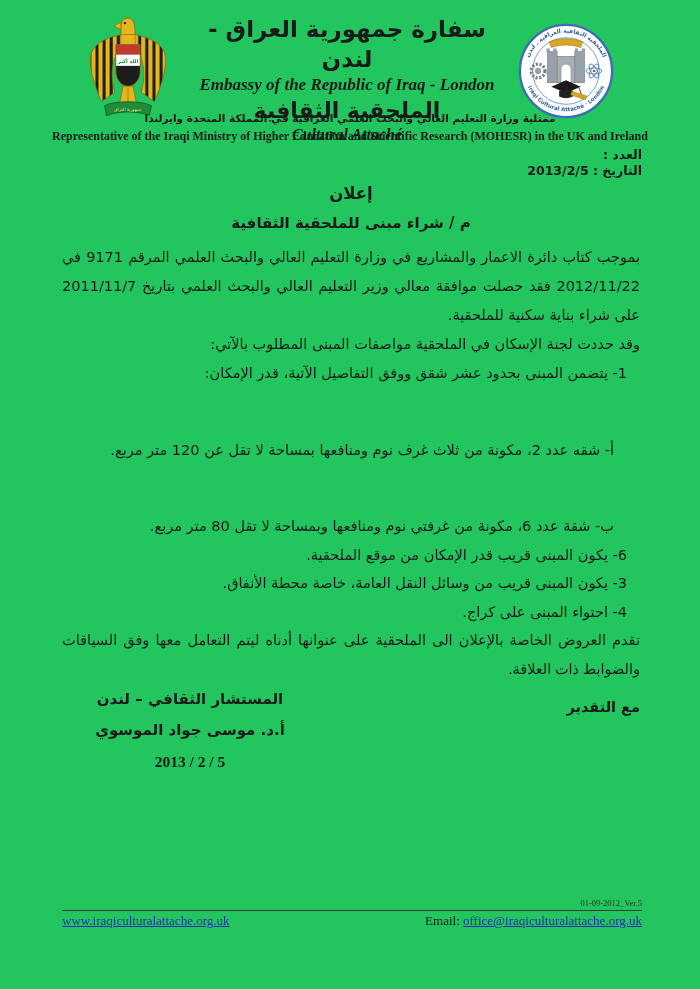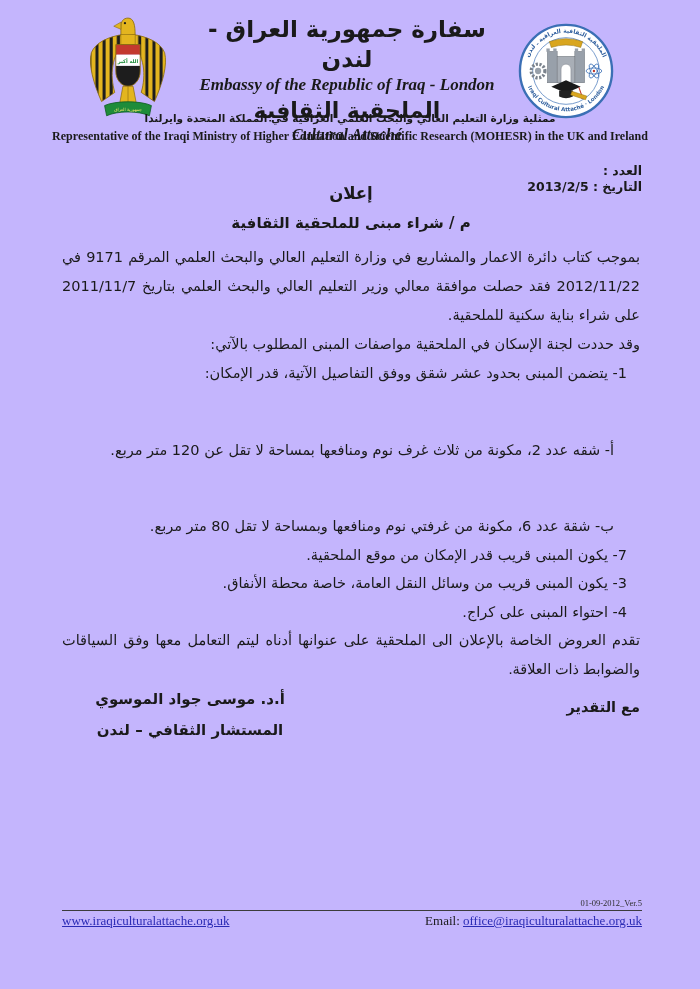--- a/index.html
+++ b/index.html
@@ -1,37 +1,37 @@
 <!DOCTYPE html>
 <html><head>
 <meta charset="utf-8">
 <style>
   * { margin:0; padding:0; box-sizing:border-box; }
   html,body { background:#ffffff; }
   .page {
-    position:relative; width:700px; height:989px; background:#c4b5fd;
+    position:relative; width:700px; height:989px; background:#22c55e;
     font-family:"DejaVu Sans", sans-serif; color:#1a1a1a; overflow:hidden;
     margin:0 auto;
   }
   
   .emblem { position:absolute; top:14px; left:76px; width:104px; height:114px; }
   .seal   { position:absolute; top:22px; left:514px; width:104px; height:98px; }
   .center-titles { position:absolute; top:14px; left:180px; width:334px; text-align:center; }
   .title-ar    { font-size:23px; font-weight:bold; line-height:30px; direction:rtl; letter-spacing:-1px; }
   .title-en    { font-size:17px; font-weight:bold; font-style:italic; font-family:"Liberation Serif", serif; line-height:22px; }
   .subtitle-ar { font-size:22px; font-weight:bold; line-height:29px; direction:rtl; letter-spacing:-1px; }
   .subtitle-en { font-size:16px; font-weight:bold; font-style:italic; font-family:"Liberation Serif", serif; line-height:20px; }
   .rep-ar { position:absolute; top:112px; left:0; width:100%; text-align:center; direction:rtl;
             font-size:10.5px; font-weight:bold; }
   .rep-en { position:absolute; top:129px; left:0; width:100%; text-align:center;
             font-family:"Liberation Serif", serif; font-size:12px; font-weight:bold; }
   
   .meta { position:absolute; top:147px; right:58px; text-align:right; direction:rtl;
           font-size:12.5px; font-weight:bold; line-height:16px; }
-  .meta .num { display:block;margin-top:16px; }
+  .meta .num { display:block; }
   
   .doc-body { position:absolute; top:181px; left:62px; right:60px; direction:rtl; font-size:14.5px; }
   .announce { text-align:center; font-weight:bold; font-size:16.5px; margin:2px 0 8px 0; line-height:22px; }
   .subject  { text-align:center; font-weight:bold; font-size:15px; margin-bottom:9px; line-height:21px; }
   .para { text-align:justify; line-height:29px; }
   .list-item { line-height:28.5px; padding-right:13px; }
   .sub-item  { line-height:28.5px; padding-right:26px;margin-top:48px; }
   .closing { text-align:justify; line-height:29px;font-family:Liberation Serif, serif; }
   .regards { font-weight:bold; line-height:29px; margin-top:9px; }
   
@@ -155,30 +155,31 @@
   </div>
 
   <div class="doc-body">
     <div class="announce">إعلان</div>
     <div class="subject">م / شراء مبنى للملحقية الثقافية</div>
     <p class="para">بموجب كتاب دائرة الاعمار والمشاريع في وزارة التعليم العالي والبحث العلمي المرقم 9171 في 2012/11/22 فقد حصلت موافقة معالي وزير التعليم العالي والبحث العلمي بتاريخ 2011/11/7 على شراء بناية سكنية للملحقية.</p>
     <p class="para">وقد حددت لجنة الإسكان في الملحقية مواصفات المبنى المطلوب بالآتي:</p>
     <div class="list-item">1- يتضمن المبنى بحدود عشر شقق ووفق التفاصيل الآتية، قدر الإمكان:</div>
     <div class="sub-item">أ- شقه عدد 2، مكونة من ثلاث غرف نوم ومنافعها بمساحة لا تقل عن 120 متر مربع.</div>
     <div class="sub-item">ب- شقة عدد 6، مكونة من غرفتي نوم ومنافعها وبمساحة لا تقل 80 متر مربع.</div>
-    <div class="list-item">7- يكون المبنى قريب قدر الإمكان من موقع الملحقية.</div>
+    <div class="list-item">6- يكون المبنى قريب قدر الإمكان من موقع الملحقية.</div>
     <div class="list-item">3- يكون المبنى قريب من وسائل النقل العامة، خاصة محطة الأنفاق.</div>
     <div class="list-item">4- احتواء المبنى على كراج.</div>
     <p class="closing">تقدم العروض الخاصة بالإعلان الى الملحقية على عنوانها أدناه ليتم التعامل معها وفق السياقات والضوابط ذات العلاقة.</p>
     <div class="regards">مع التقدير</div>
   </div>
 
   <div class="signature">
+    <div>المستشار الثقافي – لندن</div>
     <div>أ.د. موسى جواد الموسوي</div>
-    <div>المستشار الثقافي – لندن</div>
+    <div class="sig-date">2013 / 2 / 5</div>
   </div>
 
   <div class="version">01-09-2012_Ver.5</div>
   <div class="rule"></div>
 
   <div class="footer-left">
     <div>
       <a class="doc-link">www.iraqiculturalattache.org.uk</a>
     </div>
   </div>

